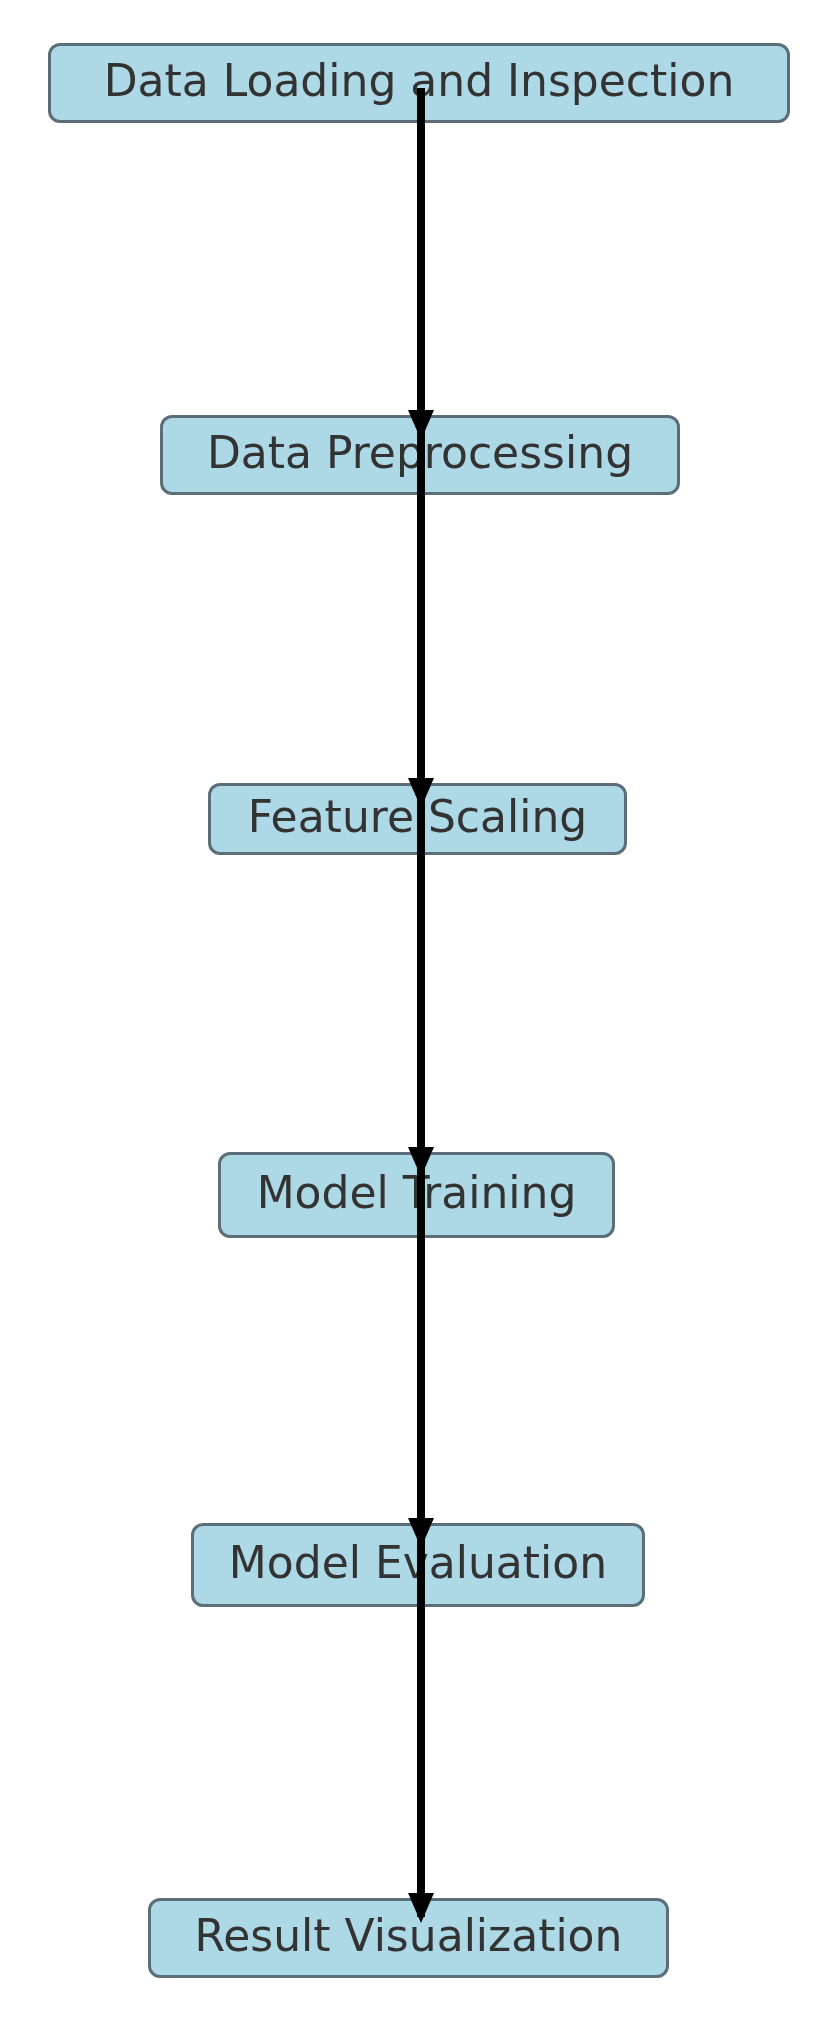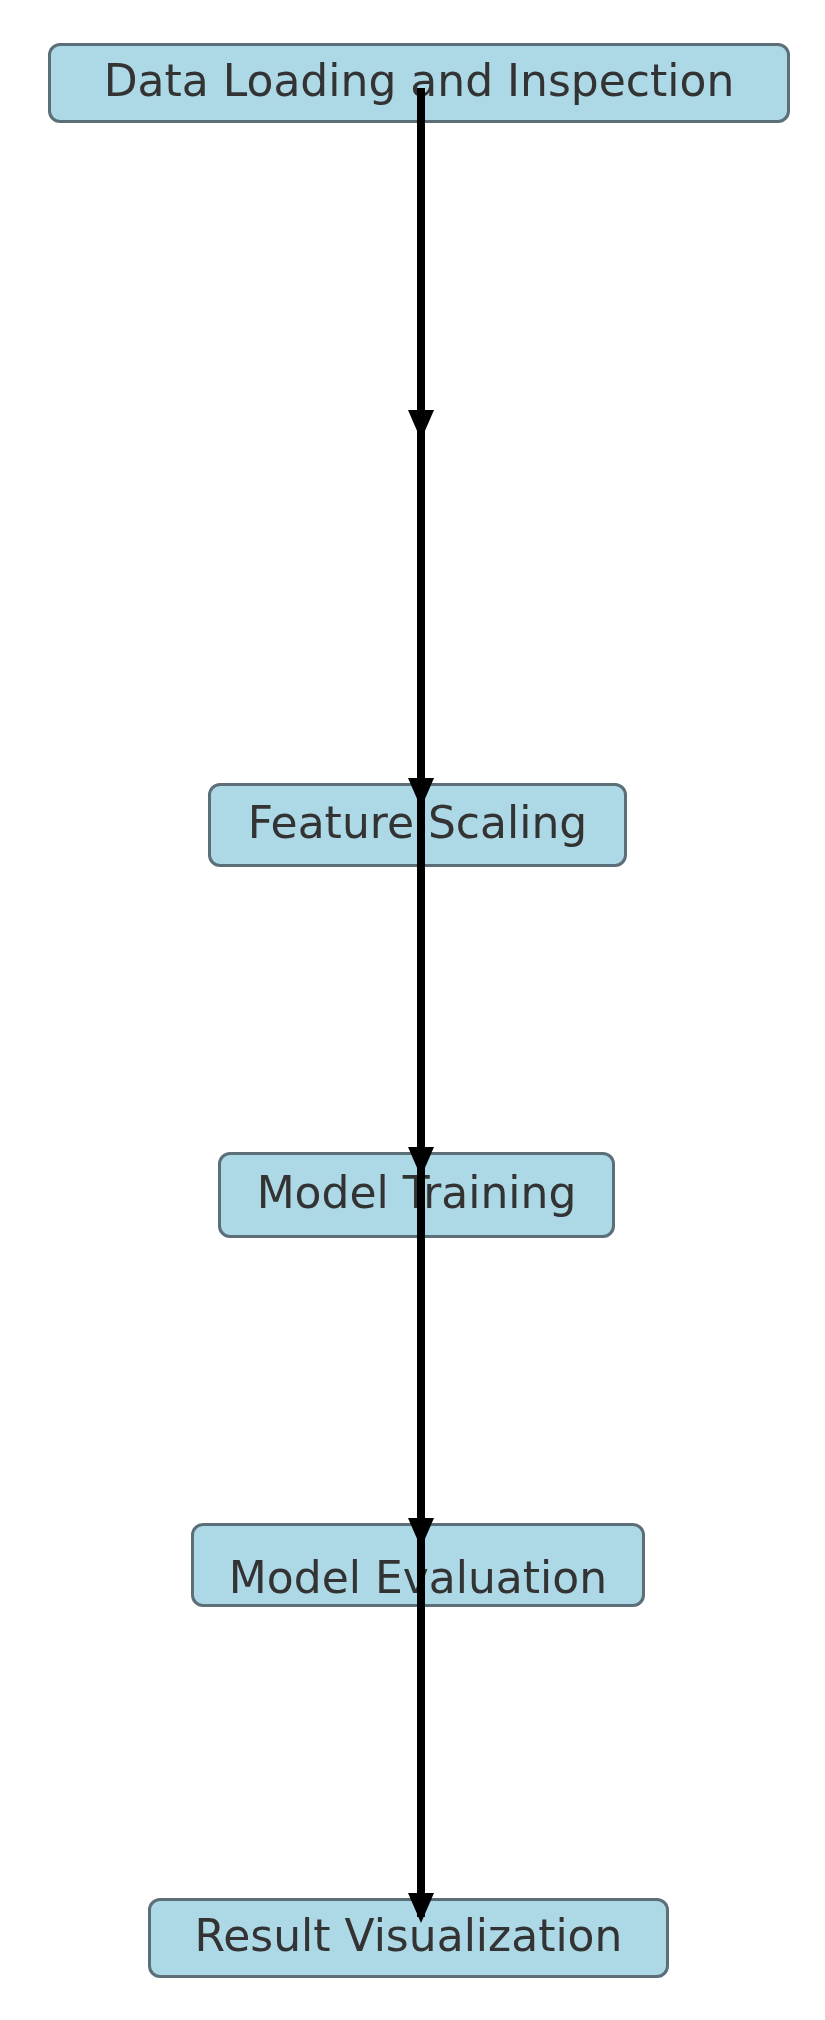--- a/index.html
+++ b/index.html
@@ -45,27 +45,30 @@
   }
 </style>
 </head>
 <body>
 
 <div id="canvas" style="background: rgb(255, 255, 255);">
     <div class="connector-line" style="left: 417px; top: 88px; width: 8px; height: 1829px; background: rgb(0, 0, 0);"></div>
     <div class="flow-node" style="left: 48px; top: 43px; width: 742px; height: 80px; background: rgb(173, 216, 230); border: 3px solid rgb(92, 110, 120);">
       <span class="node-label" style="color: rgb(51, 51, 51);">Data Loading and Inspection</span>
     </div>
-    <div class="flow-node" style="left: 208px; top: 783px; width: 419px; height: 84px; background: rgb(173, 216, 230); border: 3px solid rgb(92, 110, 120);">
+    <div class="flow-node" style="left: 160px; top: 415px; width: 520px; height: 80px; background: rgb(173, 216, 230); border: 3px solid rgb(92, 110, 120);">
+      <span class="node-label" style="color: rgb(51, 51, 51);">Data Preprocessing</span>
+    </div>
+    <div class="flow-node" style="left: 208px; top: 783px; width: 419px; height: 72px; background: rgb(173, 216, 230); border: 3px solid rgb(92, 110, 120);">
       <span class="node-label" style="color: rgb(51, 51, 51);">Feature Scaling</span>
     </div>
     <div class="flow-node" style="left: 218px; top: 1152px; width: 397px; height: 86px; background: rgb(173, 216, 230); border: 3px solid rgb(92, 110, 120);">
       <span class="node-label" style="color: rgb(51, 51, 51);">Model Training</span>
     </div>
-    <div class="flow-node" style="left: 191px; top: 1523px; width: 454px; height: 84px; background: rgb(173, 216, 230); border: 3px solid rgb(92, 110, 120); align-items: flex-end;">
+    <div class="flow-node" style="left: 191px; top: 1523px; width: 454px; height: 84px; background: rgb(173, 216, 230); border: 3px solid rgb(92, 110, 120);">
       <span class="node-label" style="color: rgb(51, 51, 51);">Model Evaluation</span>
     </div>
     <div class="flow-node" style="left: 148px; top: 1898px; width: 521px; height: 80px; background: rgb(173, 216, 230); border: 3px solid rgb(92, 110, 120);">
       <span class="node-label" style="color: rgb(51, 51, 51);">Result Visualization</span>
     </div>
     <div class="arrowhead" style="left: 408px; top: 410px; border-top: 30px solid rgb(0, 0, 0);"></div>
     <div class="arrowhead" style="left: 408px; top: 778px; border-top: 30px solid rgb(0, 0, 0);"></div>
     <div class="arrowhead" style="left: 408px; top: 1147px; border-top: 30px solid rgb(0, 0, 0);"></div>
     <div class="arrowhead" style="left: 408px; top: 1518px; border-top: 30px solid rgb(0, 0, 0);"></div>
     <div class="arrowhead" style="left: 408px; top: 1893px; border-top: 30px solid rgb(0, 0, 0);"></div>

